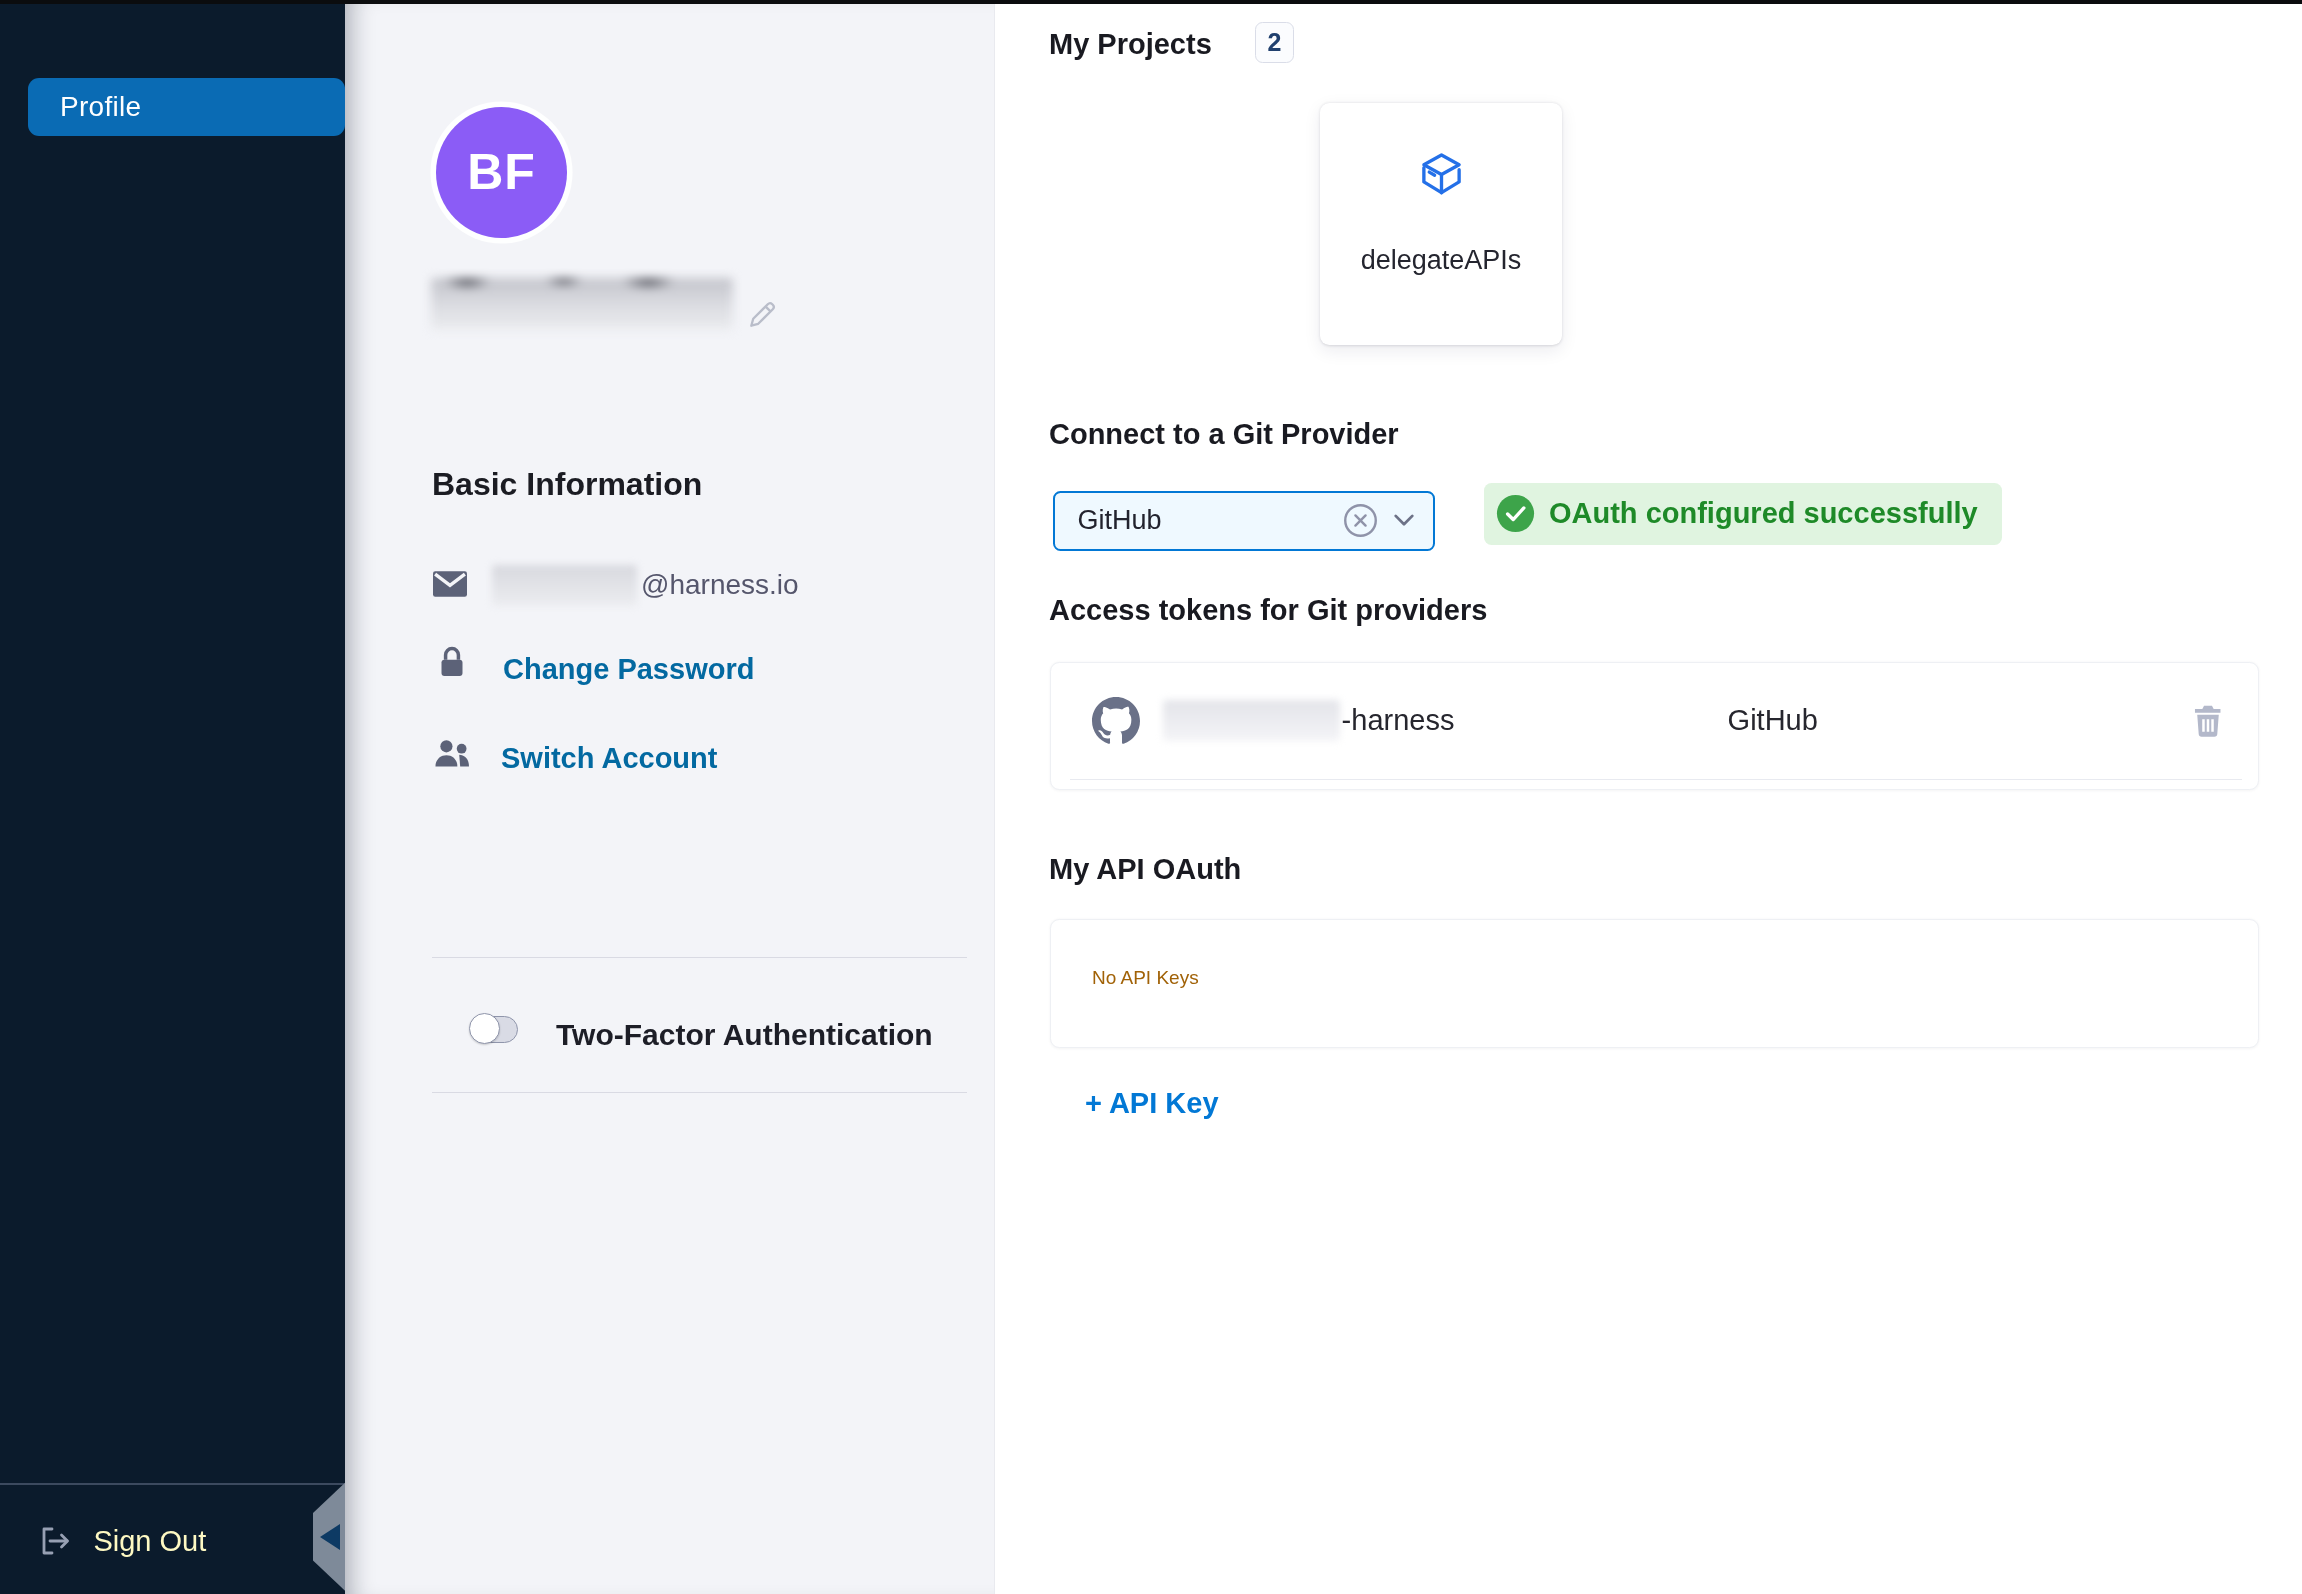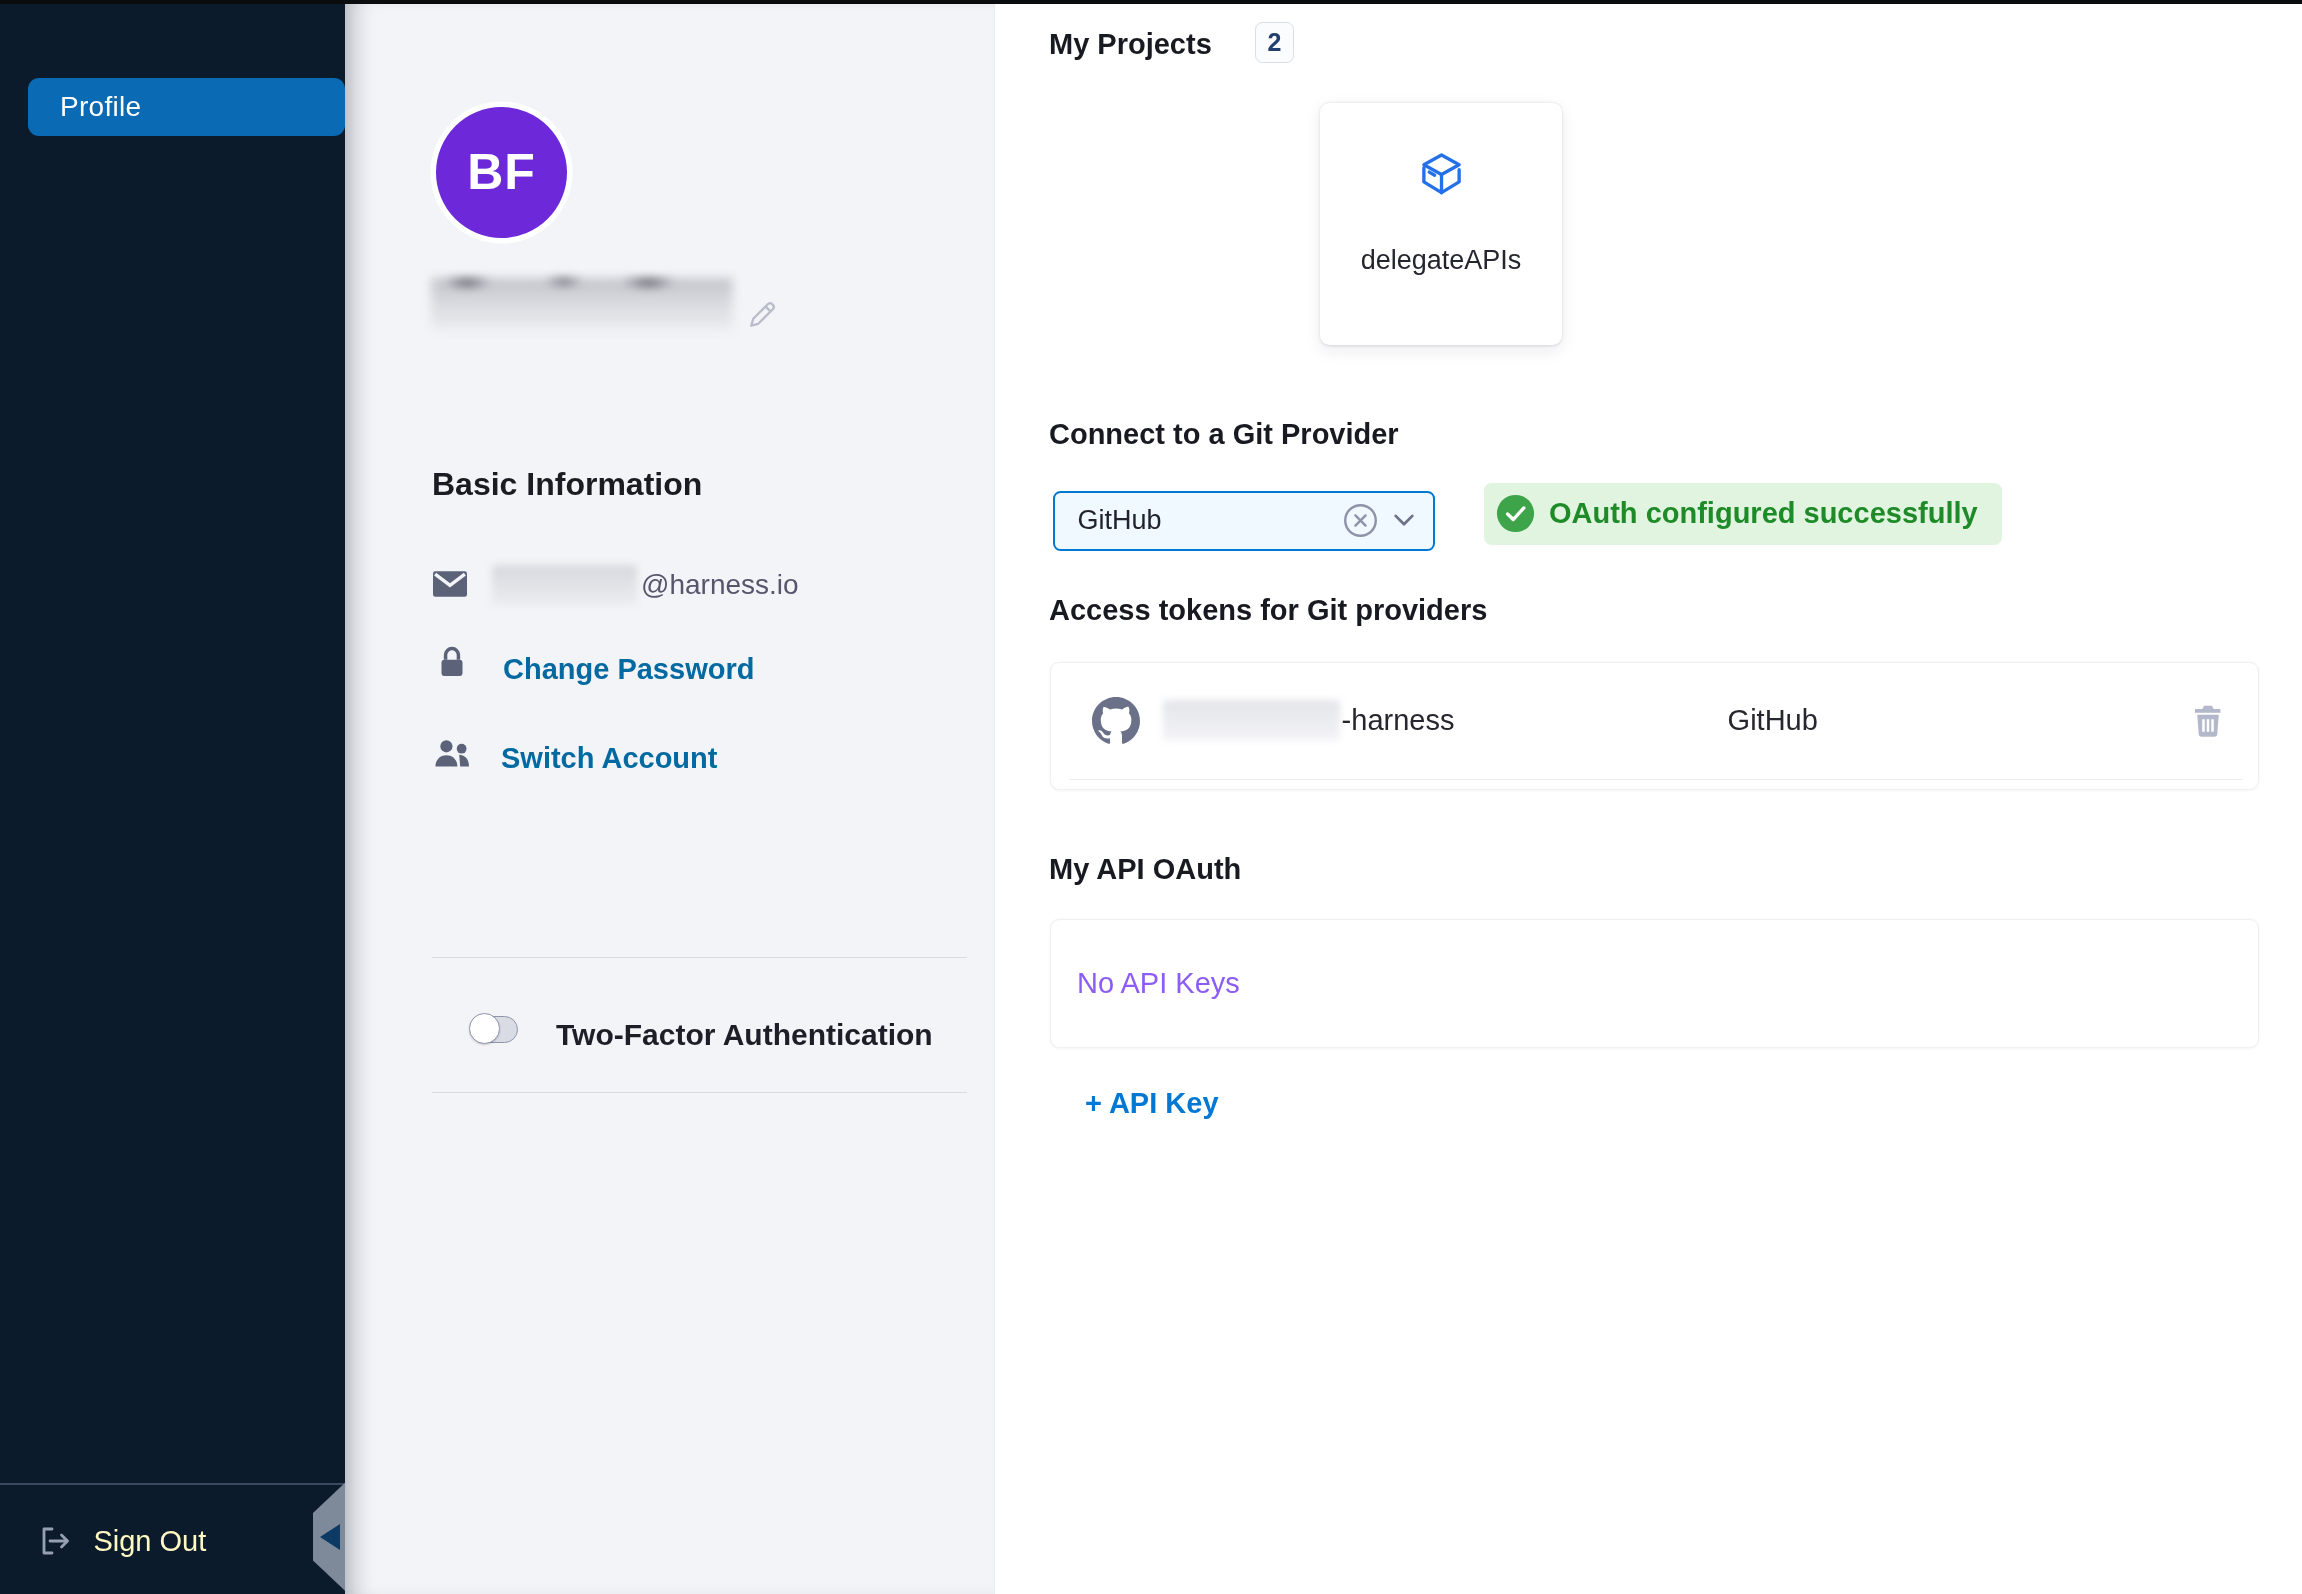--- a/index.html
+++ b/index.html
@@ -21,21 +21,21 @@
   .collapse-tab{left:313px;top:1479px;width:32px;height:108px;background:#7e8a99;
                 clip-path:polygon(100% 0,100% 100%,0 72%,0 28%);}
   .collapse-arrow{position:absolute;left:6.5px;top:41px;width:0;height:0;
                   border-top:13px solid transparent;border-bottom:13px solid transparent;
                   border-right:20.5px solid #0d3a64;}
 
   
   .profile-panel{top:3.7px;left:345px;width:650px;height:1590px;background:#f3f4f8;
                  box-shadow:inset 22.4px 0 24px -17px rgba(8,18,38,.32);
                  border-right:0.9px solid #e9eaef;box-sizing:border-box;}
-  .avatar{left:91px;top:103px;width:131px;height:131px;border-radius:50%;background:#6d28d9;
+  .avatar{left:91px;top:103px;width:131px;height:131px;border-radius:50%;background:#8b5cf6;
           box-shadow:0 0 0 5.6px rgba(255,255,255,.92);display:flex;align-items:center;justify-content:center;}
   .avatar span{color:#fff;font-size:50px;font-weight:700;letter-spacing:0.9px;}
   .blur-block{border-radius:3.7px;}
   .name-blur{left:86px;top:274px;width:302px;height:52px;filter:blur(4.7px);
       background:
         radial-gradient(35px 11.2px at 12% 6%, #44454e 0%, rgba(68,69,78,0) 70%),
         radial-gradient(28px 9.3px at 44% 4%, #44454e 0%, rgba(68,69,78,0) 70%),
         radial-gradient(39px 11.2px at 72% 6%, #44454e 0%, rgba(68,69,78,0) 70%),
         linear-gradient(180deg,#c3c4cb 0%,#dcdde2 55%,#ebecef 100%);}
   .pencil{left:401px;top:293px;}
@@ -87,21 +87,21 @@
   .token-row{position:absolute;left:18.6px;top:0;width:1172px;height:116px;border-bottom:0.9px solid #e8eaf0;}
   .octocat{position:absolute;left:22.4px;top:34px;}
   .token-blur{position:absolute;left:93px;top:37px;width:177px;height:41px;filter:blur(3.7px);
       background:linear-gradient(180deg,#e3e4e9,#f4f4f7);}
   .token-name{position:absolute;left:272px;top:41px;font-size:29px;color:#26262e;}
   .token-provider{position:absolute;left:658px;top:41px;font-size:29px;color:#26262e;}
   .trash{position:absolute;left:1123px;top:41px;cursor:pointer;}
 
   .h-apikeys{left:53px;top:849px;}
   .api-card{top:915px;height:129px;}
-  .api-empty{position:absolute;left:26px;top:47px;font-size:29px;color:#8b5cf6;}
+  .api-empty{position:absolute;left:41px;top:47px;font-size:19px;color:#a16207;}
   .add-key{left:89px;top:1083px;font-size:29px;font-weight:700;color:#0278d5;cursor:pointer;}
 </style>
 </head>
 <body>
 
 <div id="screen">
 
   <div class="abs top-edge"></div>
 
   <div class="abs sidebar">

